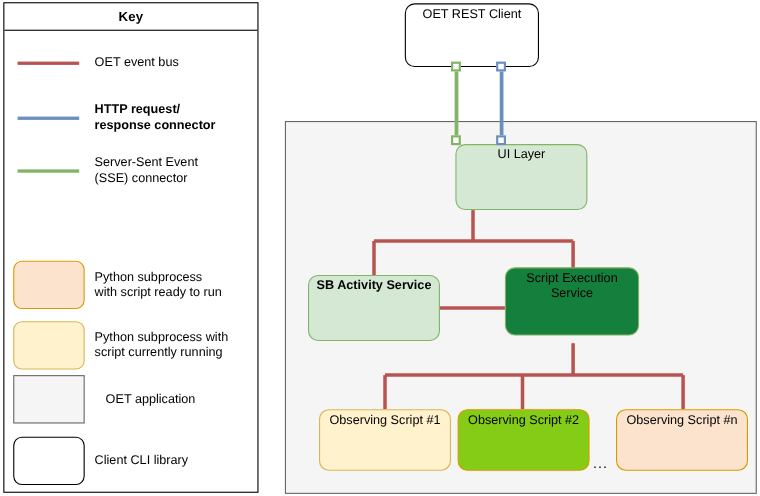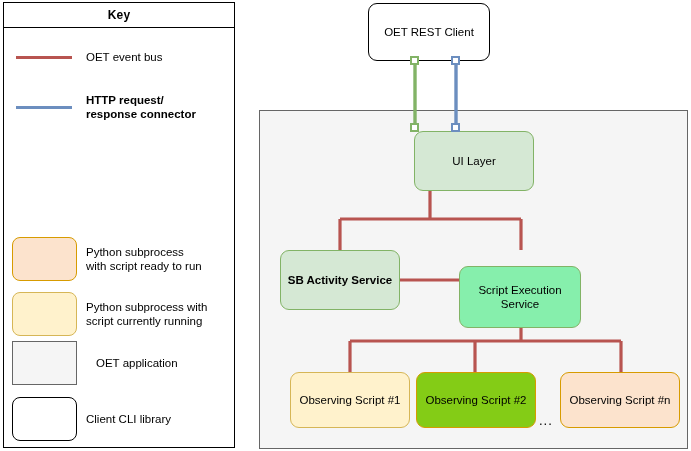--- a/index.html
+++ b/index.html
@@ -101,21 +101,21 @@
     background: #f5f5f5;
     border: 1.4px solid #666666;
     box-sizing: border-box;
   }
 
   .node {
     position: absolute;
     box-sizing: border-box;
     border-radius: 9px;
     display: flex;
-    align-items: center;
+    align-items: flex-start;
     justify-content: center;
     text-align: center;
     font-size: 11.5px;
     line-height: 14px;
     color: #000000;
     border-width: 1.3px;
     border-style: solid;
     padding: 2px 6px;
   }
 
@@ -161,20 +161,26 @@
         <div class="legend-label">OET event bus</div>
       </div>
 
       <div class="legend-row" style="top:62px; height:34px;font-weight:bold;">
         <div class="legend-sample">
           <div class="line-swatch" id="sw-line-1" style="background: rgb(108, 142, 191);"></div>
         </div>
         <div class="legend-label">HTTP request/<br>response connector</div>
       </div>
 
+      <div class="legend-row" style="top:110px; height:34px;">
+        <div class="legend-sample">
+          <div class="line-swatch" id="sw-line-2" style="background: rgb(130, 179, 102);"></div>
+        </div>
+        <div class="legend-label">Server-Sent Event<br>(SSE) connector</div>
+      </div>
 
 
       <div class="legend-row" style="top:207px; height:48px;">
         <div class="legend-sample">
           <div class="box-swatch" id="sw-box-1" style="background: rgb(252, 227, 205); border-color: rgb(215, 155, 0);"></div>
         </div>
         <div class="legend-label">Python subprocess<br>with script ready to run</div>
       </div>
 
       <div class="legend-row" style="top:262px; height:48px;">
@@ -232,21 +238,21 @@
     </div>
 
     <div class="node" id="n-ui-layer" style="left: 370px; top: 131px; width: 120px; height: 60px; background: rgb(213, 232, 212); border-color: rgb(130, 179, 102); margin-left: 44px;">
       <span>UI Layer</span>
     </div>
 
     <div class="node" id="n-sb-activity" style="left: 280px; top: 250px; width: 120px; height: 60px; background: rgb(213, 232, 212); border-color: rgb(130, 179, 102); font-weight: bold;">
       <span>SB Activity Service</span>
     </div>
 
-    <div class="node" id="n-script-exec" style="left: 459px; top: 266px; width: 122px; height: 62px; background: #86efac; border-color: rgb(130, 179, 102);">
+    <div class="node" id="n-script-exec" style="left: 459px; top: 243px; width: 122px; height: 62px; background: #15803d; border-color: rgb(130, 179, 102);">
       <span class="multiline">Script Execution<br>Service</span>
     </div>
 
     <div class="node" id="n-script-0" style="left: 290px; top: 372px; width: 120px; height: 56px; background: rgb(255, 242, 204); border-color: rgb(214, 182, 86);">
       <span>Observing Script #1</span>
     </div>
 
     <div class="node" id="n-script-1" style="left: 416px; top: 372px; width: 120px; height: 56px; background: #84cc16; border-color: rgb(215, 155, 0);">
       <span>Observing Script #2</span>
     </div>

